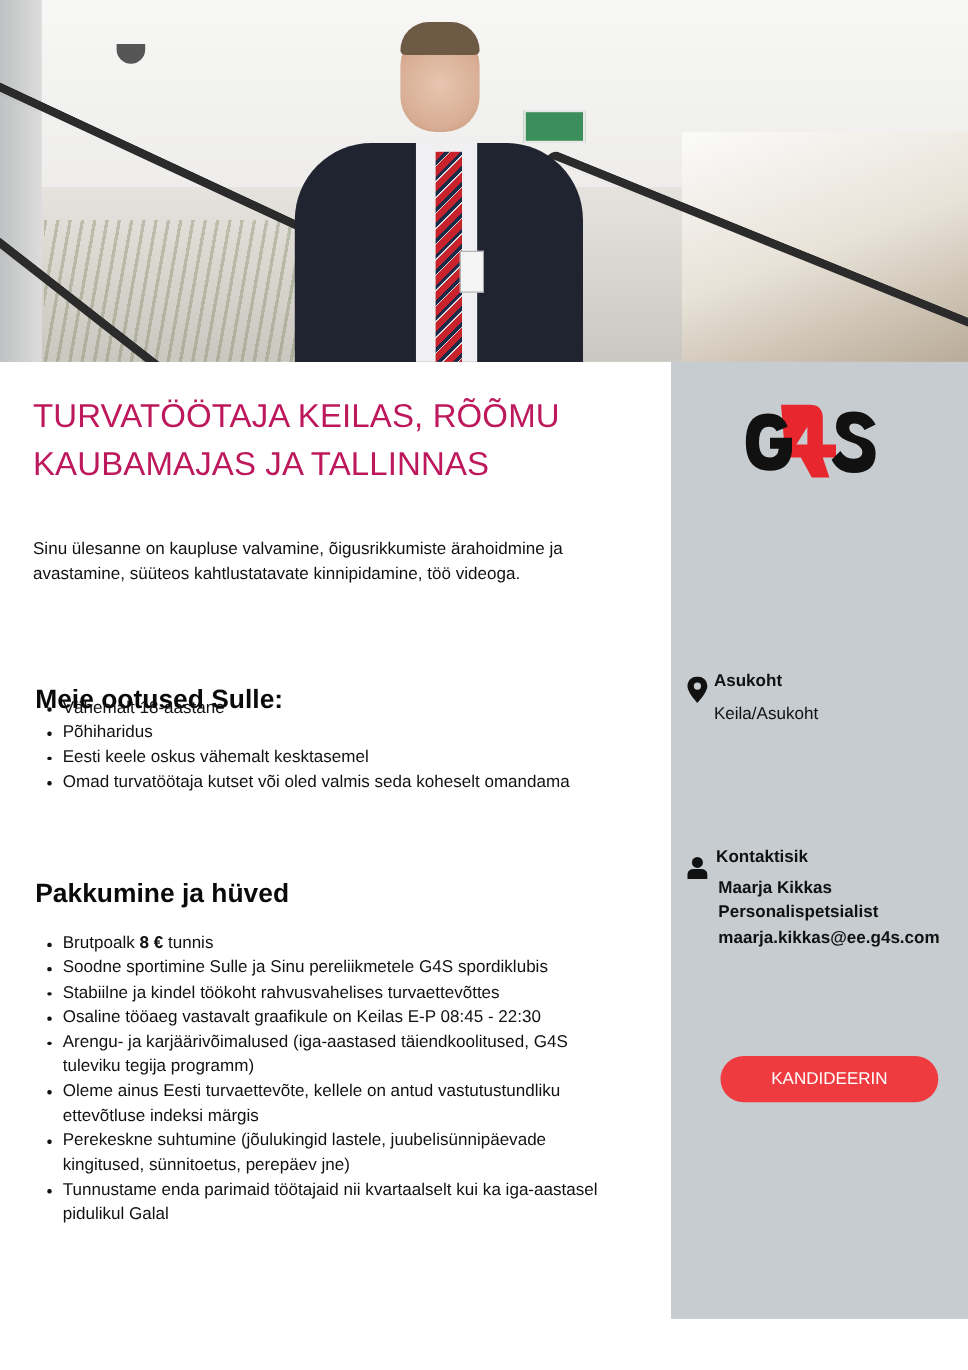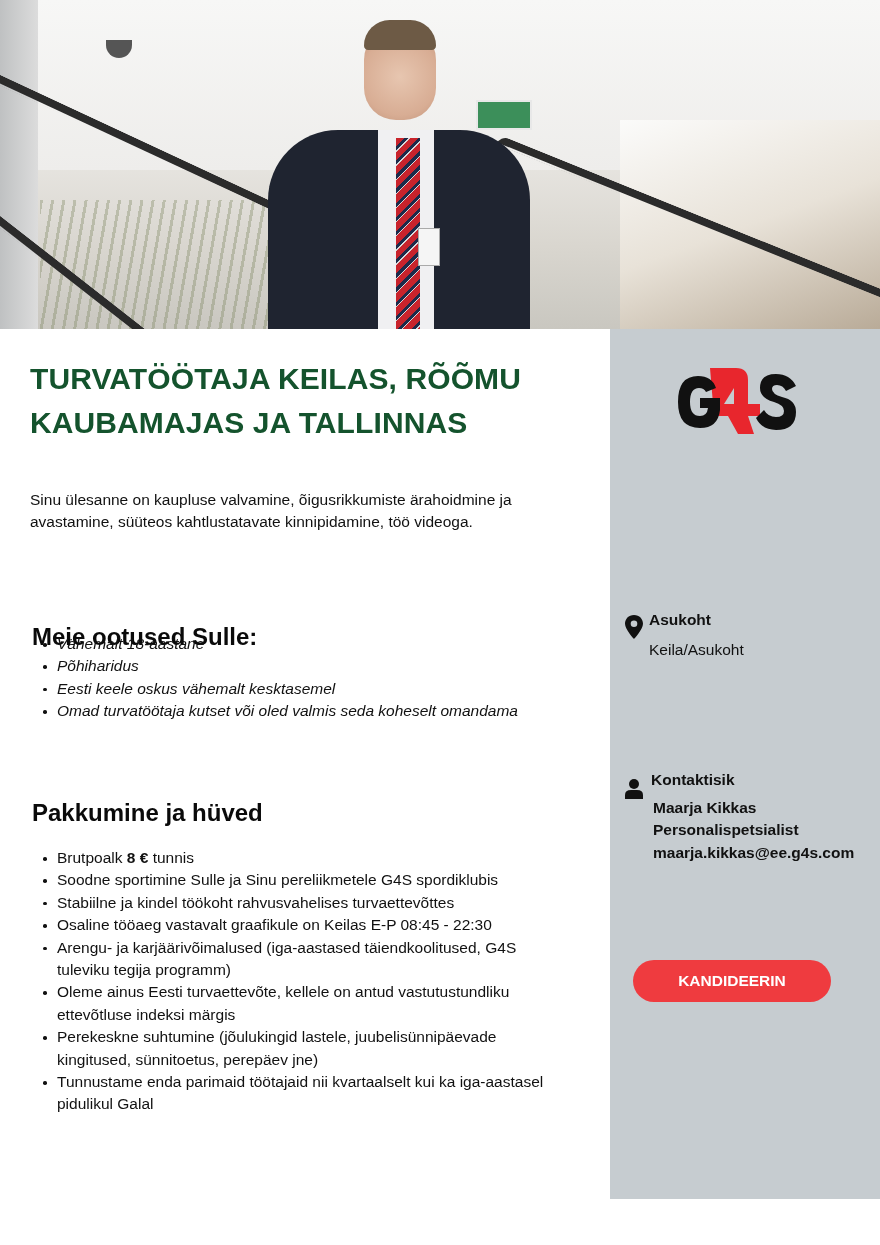--- a/index.html
+++ b/index.html
@@ -32,45 +32,45 @@
     .hero .suit { position: absolute; left: 0; top: 110px; width: 262px; height: 199px;
       background: #1f2430; border-radius: 70px 70px 0 0; }
     .hero .shirt { position: absolute; left: 110px; top: 110px; width: 56px; height: 199px; background: #f0f0f2;
       clip-path: polygon(0 0, 100% 0, 100% 100%, 0 100%); }
     .hero .tie { position: absolute; left: 128px; top: 118px; width: 24px; height: 191px;
       background: repeating-linear-gradient(135deg, #c8232c 0 6px, #1c2a4a 6px 9px, #d8d8d8 9px 10px); }
     .hero .badge { position: absolute; left: 150px; top: 208px; width: 22px; height: 38px; background: #f5f5f5; border: 1px solid #aaa; }
 
     
     .main { position: absolute; left: 0; top: 329px; width: 610px; height: 916px; }
-    .title { position: absolute; left: 30px; top: 28px; width: 560px; font-size: 30px; font-weight: bold; line-height: 44px; color: #14532d; letter-spacing: 0.1px; }
+    .title { position: absolute; left: 30px; top: 28px; width: 560px; font-size: 30px; font-weight: normal; line-height: 44px; color: #be185d; letter-spacing: 0.1px; }
     .intro { position: absolute; left: 30px; top: 160px; width: 540px; font-size: 15.5px; line-height: 22px; color: #111; }
     .h2 { position: absolute; left: 32px; font-size: 24px; font-weight: bold; color: #0a0a0a; }
     .h2.expect { top: 246px; margin-top: 48px; }
     .h2.offer { top: 470px; }
     ul.list { position: absolute; left: 40px; width: 520px; list-style: none; font-size: 15.5px; line-height: 22.4px; color: #111; }
-    ul.list.expect { top: 304px; font-style: italic; }
+    ul.list.expect { top: 304px; }
     ul.list.offer { top: 518px; }
     ul.list li { position: relative; padding-left: 17px; }
     ul.list li::before { content: ""; position: absolute; left: 3px; top: 10px; width: 3.5px; height: 3.5px; background: #111; border-radius: 50%; }
     ul.list li b { font-weight: bold; }
 
     
     .side { position: absolute; left: 610px; top: 329px; width: 270px; height: 870px; background: #c6ccd0; }
     .logo { position: absolute; left: 66px; top: 37px; width: 124px; height: 72px; }
     .info { position: absolute; left: 14px; }
     .info.loc { top: 282px; }
     .info.contact { top: 442px; }
     .info .icon { position: absolute; left: 0; top: 4px; width: 20px; height: 24px; }
     .info .label { position: absolute; left: 25px; top: 0; font-size: 15.5px; font-weight: bold; color: #111; white-space: nowrap; }
     .info .val { position: absolute; left: 25px; top: 28px; font-size: 15.5px; line-height: 22.4px; color: #111; white-space: nowrap; }
     .info.contact .label { left: 27px; }
     .info.contact .val { left: 29px; top: 26px; font-weight: bold; }
-    .apply { position: absolute; left: 23px; top: 631px; width: 198px; height: 42px; border-radius: 21px; background: #ef3b3f;
-      color: #ffffff; font-size: 15.5px; font-weight: bold; line-height: 34px; border: none; cursor: pointer; font-family: "Liberation Sans", sans-serif; }
+    .apply { position: absolute; left: 45px; top: 631px; width: 198px; height: 42px; border-radius: 21px; background: #ef3b3f;
+      color: #ffffff; font-size: 15.5px; font-weight: normal; line-height: 34px; border: none; cursor: pointer; font-family: "Liberation Sans", sans-serif; }
   </style>
 </head>
 <body>
 
 <div class="hero" title="Security officer in suit riding an escalator in a shopping centre">
   <div class="ceiling"></div>
   <div class="wall-r"></div>
   <div class="pillar"></div>
   <div class="plants"></div>
   <div class="camera"></div>

